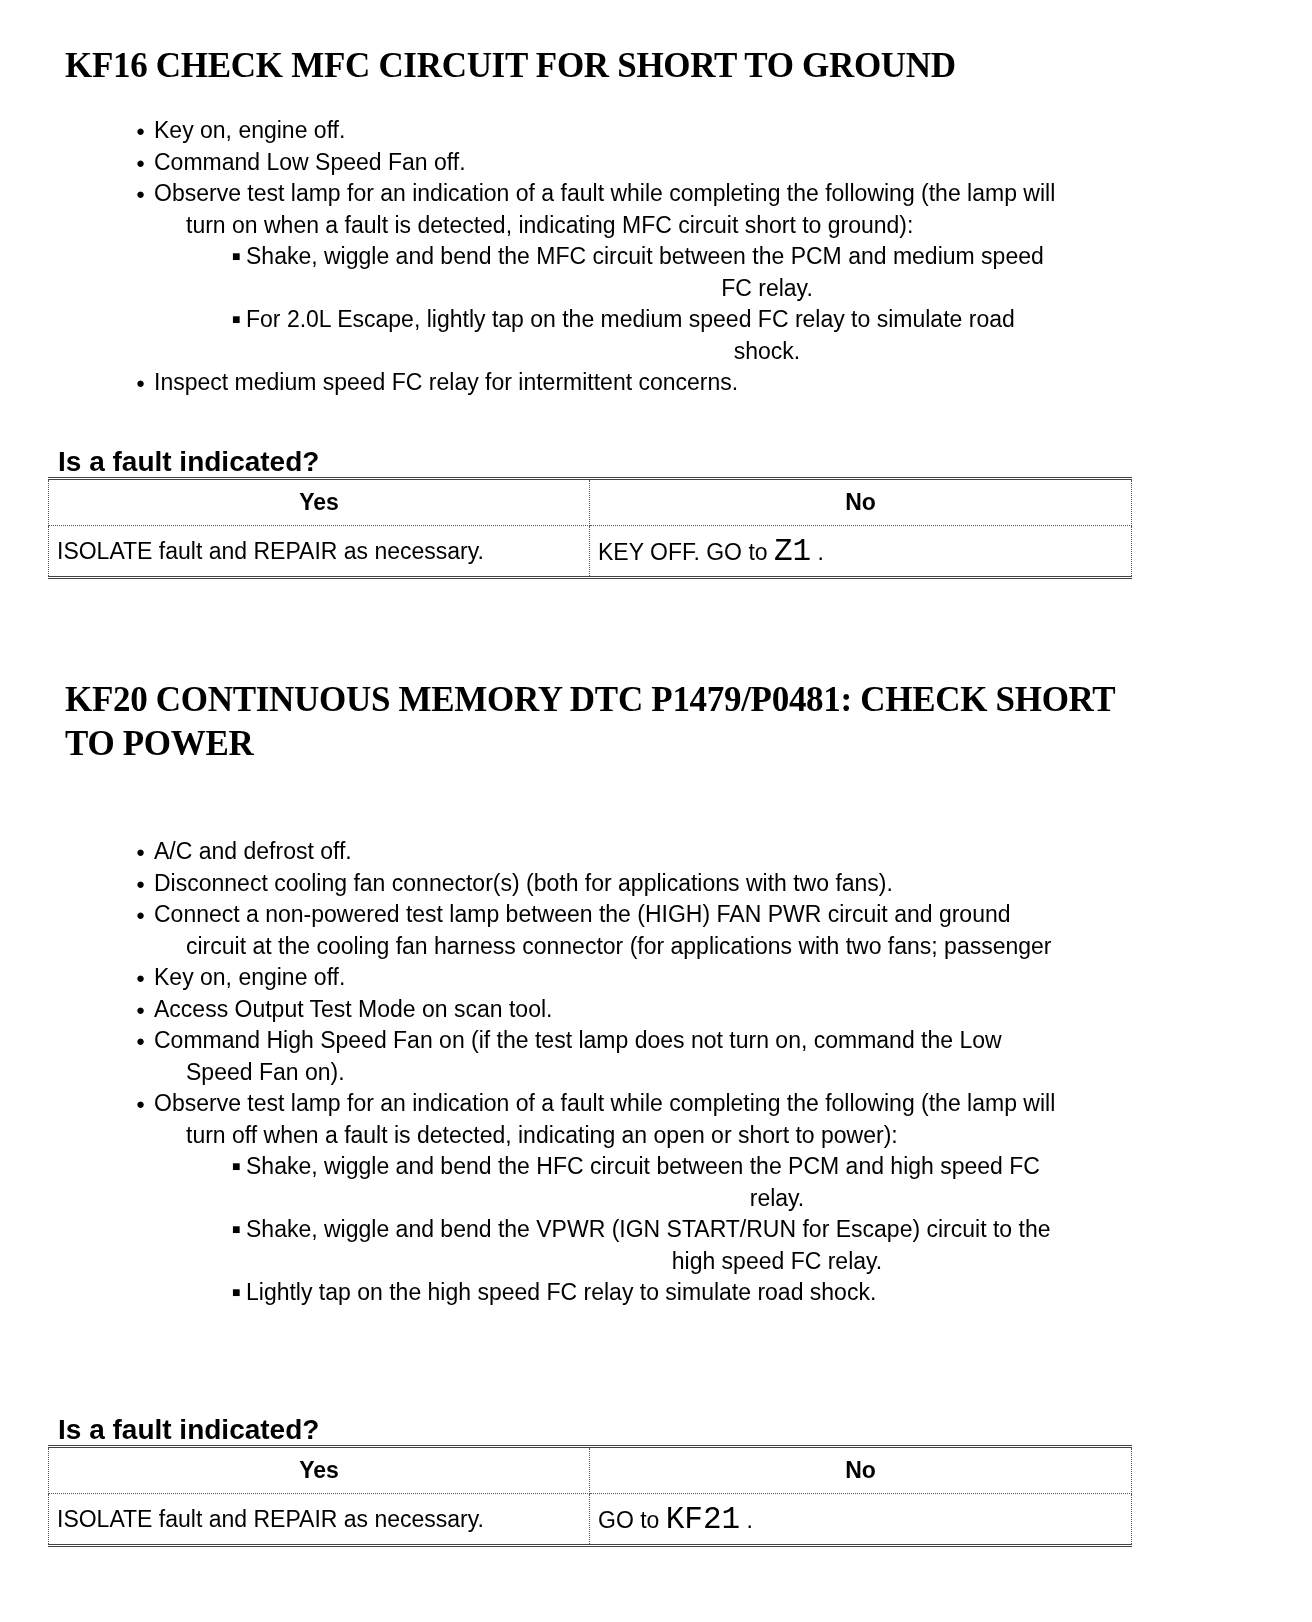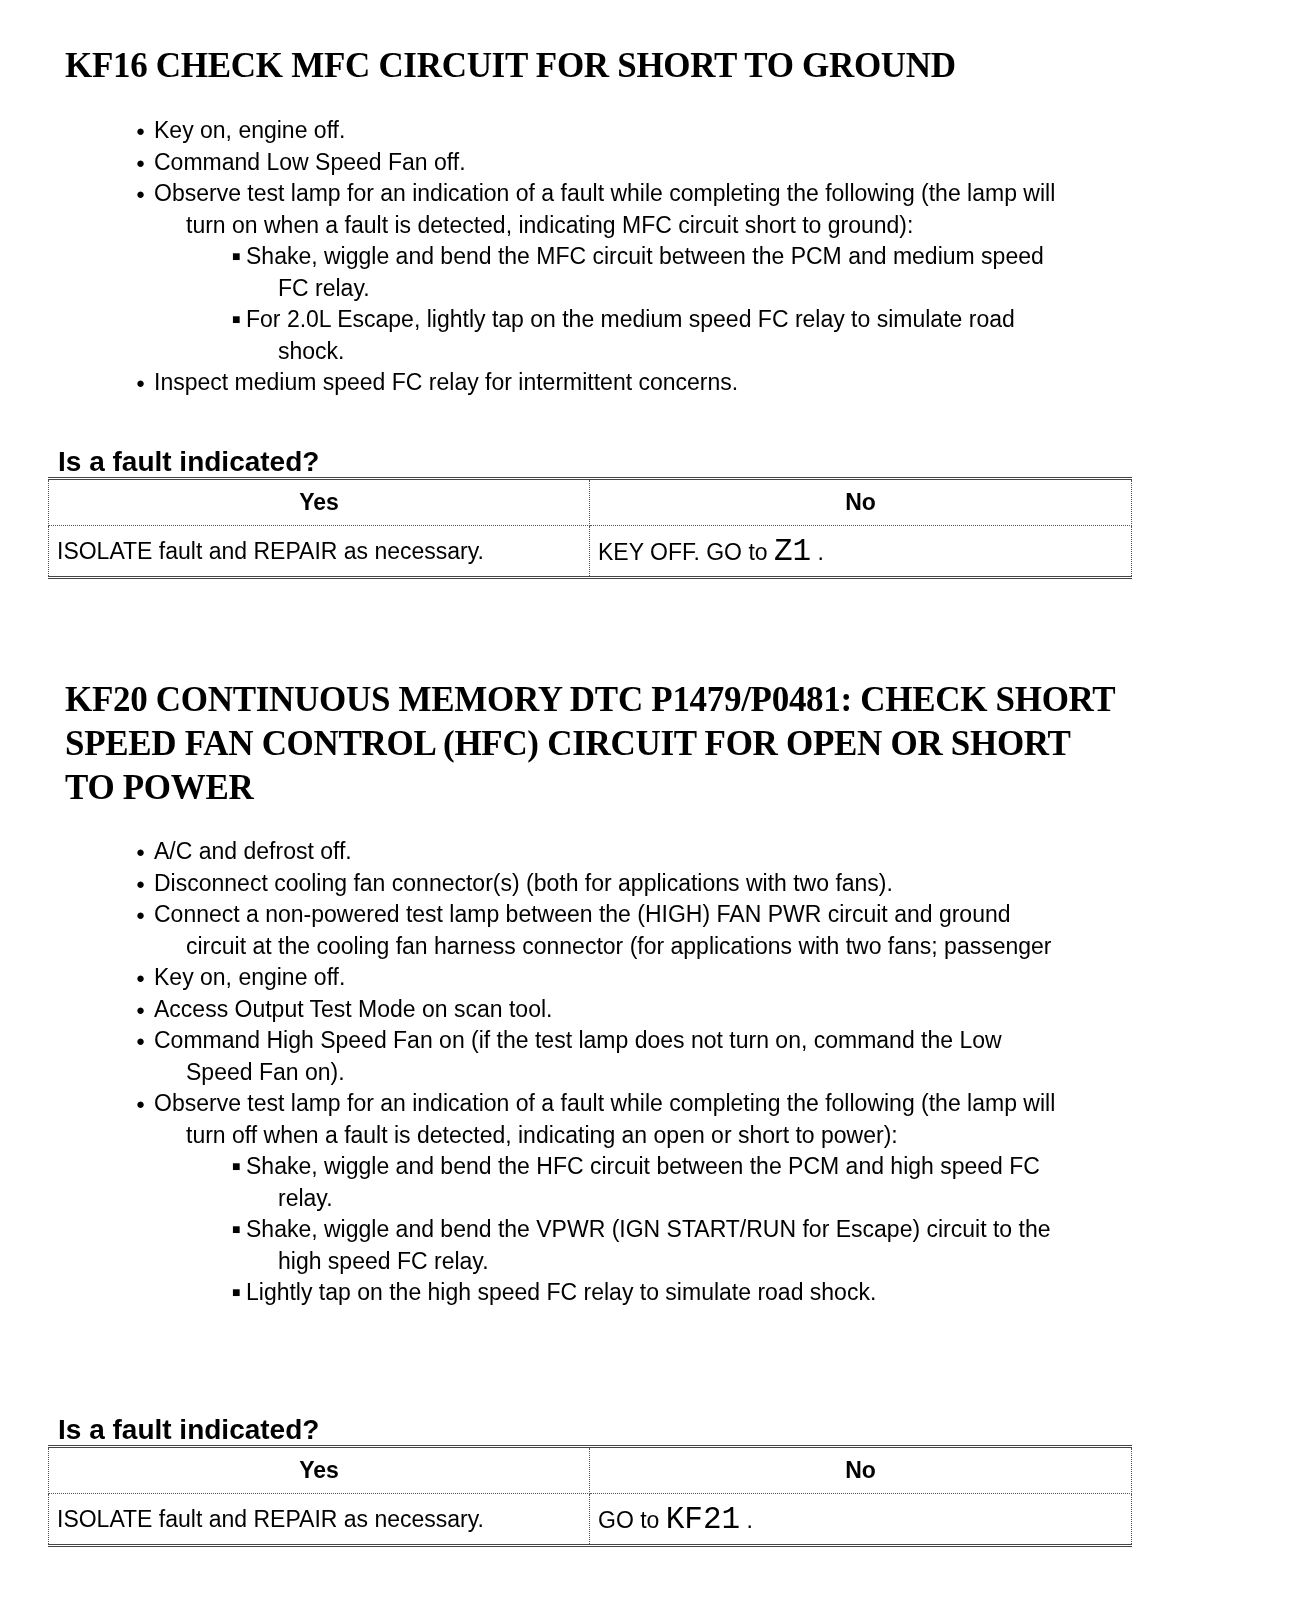--- a/index.html
+++ b/index.html
@@ -12,21 +12,21 @@
     font-family: "Liberation Serif", serif; font-weight: bold;
     font-size: 35px; line-height: 44px; margin: 12px; letter-spacing: -0.3px;
   }
   ul.steps { position: absolute; margin: 0; padding: 0; list-style: none; font-size: 23px; line-height: 31.5px; }
   ul.steps li { position: relative; }
   .b1 { padding-left: 18px; text-indent: 0; }
   .b1 .cont { display: block; padding-left: 32px; }
   .bullet { position: absolute; left: 0; top: 0; font-size: 15px; }
   .sq { position: absolute; left: 0; top: 0; font-size: 14px; }
   .b2 { padding-left: 14px; margin-left: 96px; }
-  .b2 .cont { display: block; padding-left: 32px; }
+  .b2 .cont { display: block; padding-left: 32px; text-align: center; }
   .q {
     position: absolute; left: 58px; font-weight: bold; font-size: 28px; line-height: 28px;
   }
   table.yn {
     position: absolute; left: 48px; width: 1084px; border-collapse: collapse;
     font-size: 23px;
   }
   table.yn th, table.yn td {
     border: 1px dotted #555; padding: 0 8px; height: 48px;
   }
@@ -59,21 +59,20 @@
   </tr>
   <tr class="body">
     <td>ISOLATE fault and REPAIR as necessary.</td>
     <td><span>KEY OFF. GO to</span> <span class="ref">Z1</span> <span>.</span></td>
   </tr>
 </tbody>
   </table>
 
 <h1 class="h1" style="top:666px;">
   <span style="display:block">KF20 CONTINUOUS MEMORY DTC P1479/P0481: CHECK SHORT</span>
-  <span style="display:block">SPEED FAN CONTROL (HFC) CIRCUIT FOR OPEN OR SHORT</span>
   <span style="display:block">TO POWER</span>
 </h1>
 
 <ul class="steps" style="left:136px; top:836px; width:1140px;">
   <li class="b1"><span class="bullet">●</span><span>A/C and defrost off.</span></li>
   <li class="b1"><span class="bullet">●</span><span>Disconnect cooling fan connector(s) (both for applications with two fans).</span></li>
   <li class="b1"><span class="bullet">●</span><span>Connect a non-powered test lamp between the (HIGH) FAN PWR circuit and ground</span><span class="cont">circuit at the cooling fan harness connector (for applications with two fans; passenger</span></li>
   <li class="b1"><span class="bullet">●</span><span>Key on, engine off.</span></li>
   <li class="b1"><span class="bullet">●</span><span>Access Output Test Mode on scan tool.</span></li>
   <li class="b1"><span class="bullet">●</span><span>Command High Speed Fan on (if the test lamp does not turn on, command the Low</span><span class="cont">Speed Fan on).</span></li>

